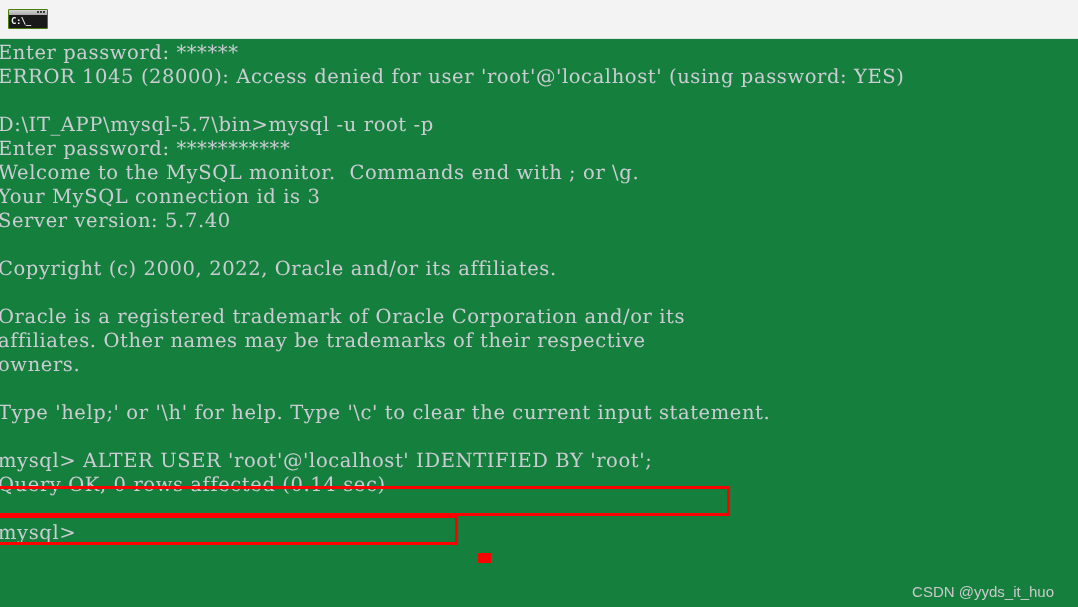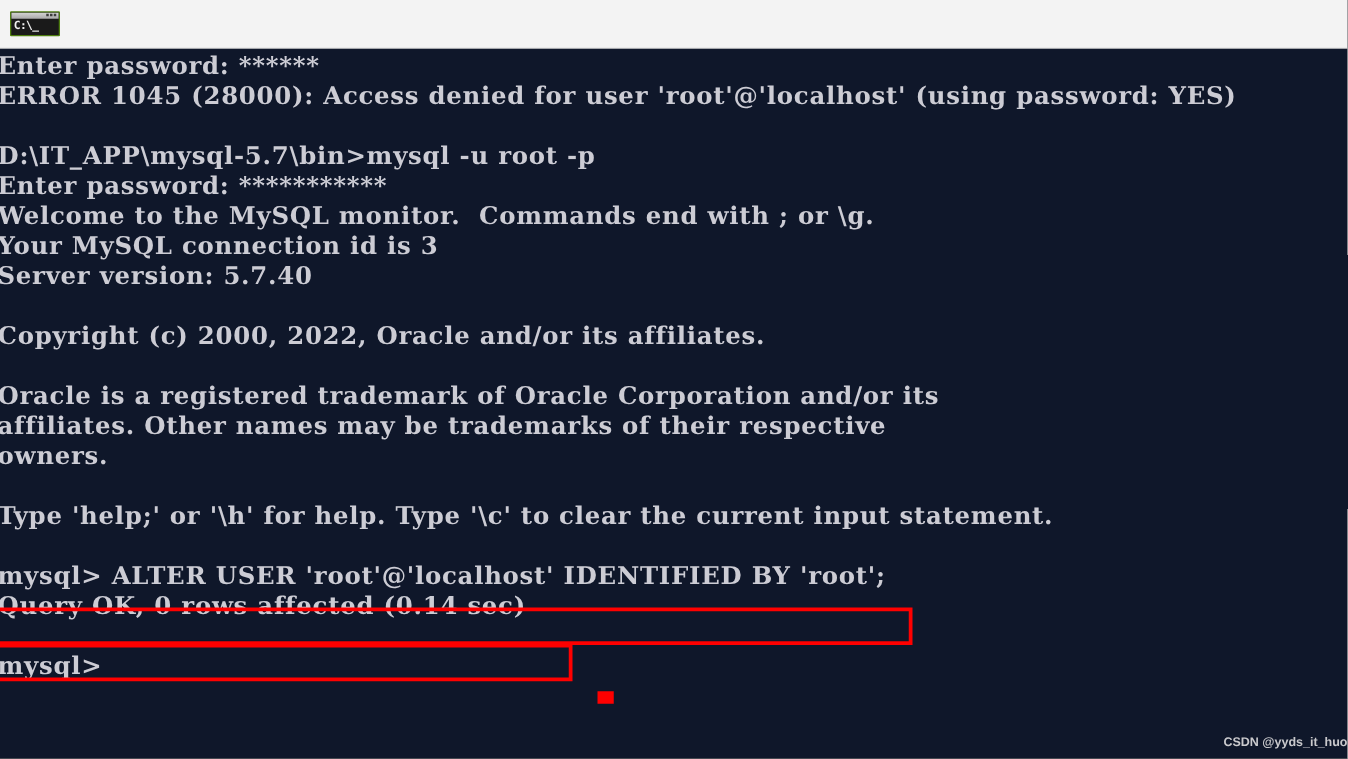--- a/index.html
+++ b/index.html
@@ -133,45 +133,45 @@
     left: 478px;
     top: 514px;
     width: 13px;
     height: 10px;
     background: #ff0000;
   }
 
   
   #watermark {
     position: absolute;
-    right: 0;
+    right: 24px;
     bottom: 7px;
     font-family: "Liberation Sans", sans-serif;
-    font-size: 10px;
+    font-size: 15px;
     color: #c9c9cc;
     white-space: pre;
   }
 </style>
 </head>
 <body>
 
 <div id="screen">
 
   <div id="titlebar" style="background: rgb(243, 243, 243);">
     <span class="cmd-icon">
       <span class="bar">
         <i class="b1"></i>
           <i class="b2"></i>
           <i class="b3"></i>
       </span>
       <span class="prompt">C:\_</span>
     </span>
   </div>
 
-  <div id="console" style="background: #0f172a; font-weight: bold;">
+  <div id="console" style="background: #15803d;">
     <pre id="console-text" style="color: rgb(204, 204, 212);">Enter password: ******
 ERROR 1045 (28000): Access denied for user 'root'@'localhost' (using password: YES)
 
 D:\IT_APP\mysql-5.7\bin&gt;mysql -u root -p
 Enter password: ***********
 Welcome to the MySQL monitor.  Commands end with ; or \g.
 Your MySQL connection id is 3
 Server version: 5.7.40
 
 Copyright (c) 2000, 2022, Oracle and/or its affiliates.

